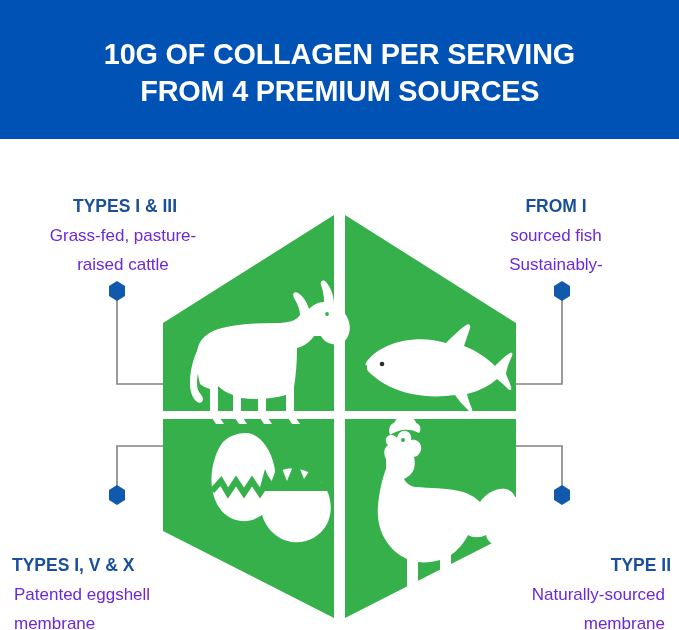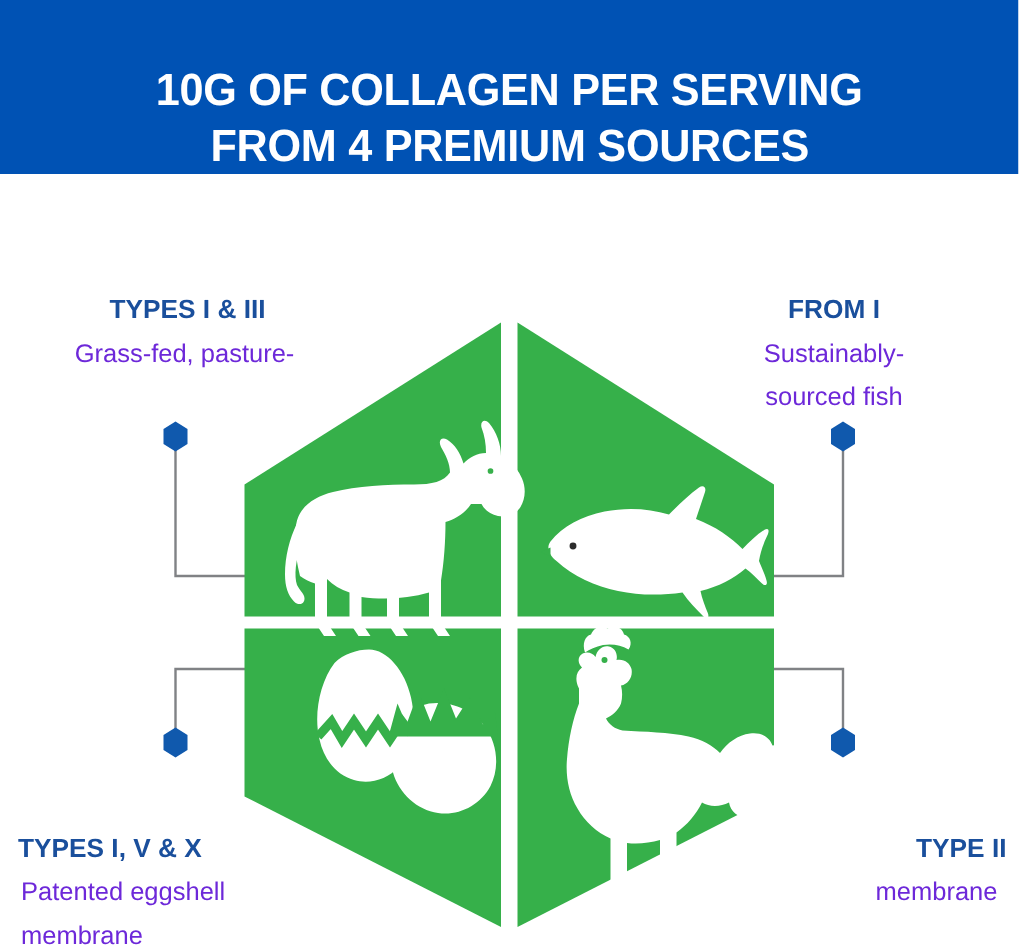--- a/index.html
+++ b/index.html
@@ -19,26 +19,26 @@
     height: 630px;
     background: #ffffff;
   }
 
   
   .banner {
     position: absolute;
     left: 0;
     top: 0;
     width: 679px;
-    height: 116px;
+    height: 139px;
     background: #0052b4;
     display: flex;
     flex-direction: column;
     align-items: center;
-    justify-content: flex-end;
+    justify-content: center;
     box-sizing: border-box;
     padding-top: 4px;
   }
   .banner-line {
     color: #ffffff;
     font-weight: bold;
     font-size: 30px;
     line-height: 37px;
     letter-spacing: -0.2px;
     text-align: center;
@@ -272,33 +272,35 @@
           <path d="M562 142 L570 147 L570 157 L562 162 L554 157 L554 147 Z" fill="#1059ad"></path>
           <path d="M117 346 L125 351 L125 361 L117 366 L109 361 L109 351 Z" fill="#1059ad"></path>
           <path d="M562 346 L570 351 L570 361 L562 366 L554 361 L554 351 Z" fill="#1059ad"></path>
         </g>
       </svg>
     </div>
 
     <div class="label tl">
       <p class="heading">TYPES I &amp; III</p>
       <p class="desc">Grass-fed, pasture-</p>
+      <p class="desc">raised cattle</p>
     </div>
 
     <div class="label tr">
       <p class="heading">FROM I</p>
+      <p class="desc">sourced fish</p>
       <p class="desc">Sustainably-</p>
-      <p class="desc">sourced fish</p>
     </div>
 
     <div class="label bl">
       <p class="heading">TYPES I, V &amp; X</p>
       <p class="desc">Patented eggshell</p>
       <p class="desc">membrane</p>
     </div>
 
     <div class="label br">
       <p class="heading">TYPE II</p>
+      <p class="desc">Naturally-sourced</p>
       <p class="desc">membrane</p>
     </div>
 
   </div>
 </div>
 
 </body></html>

